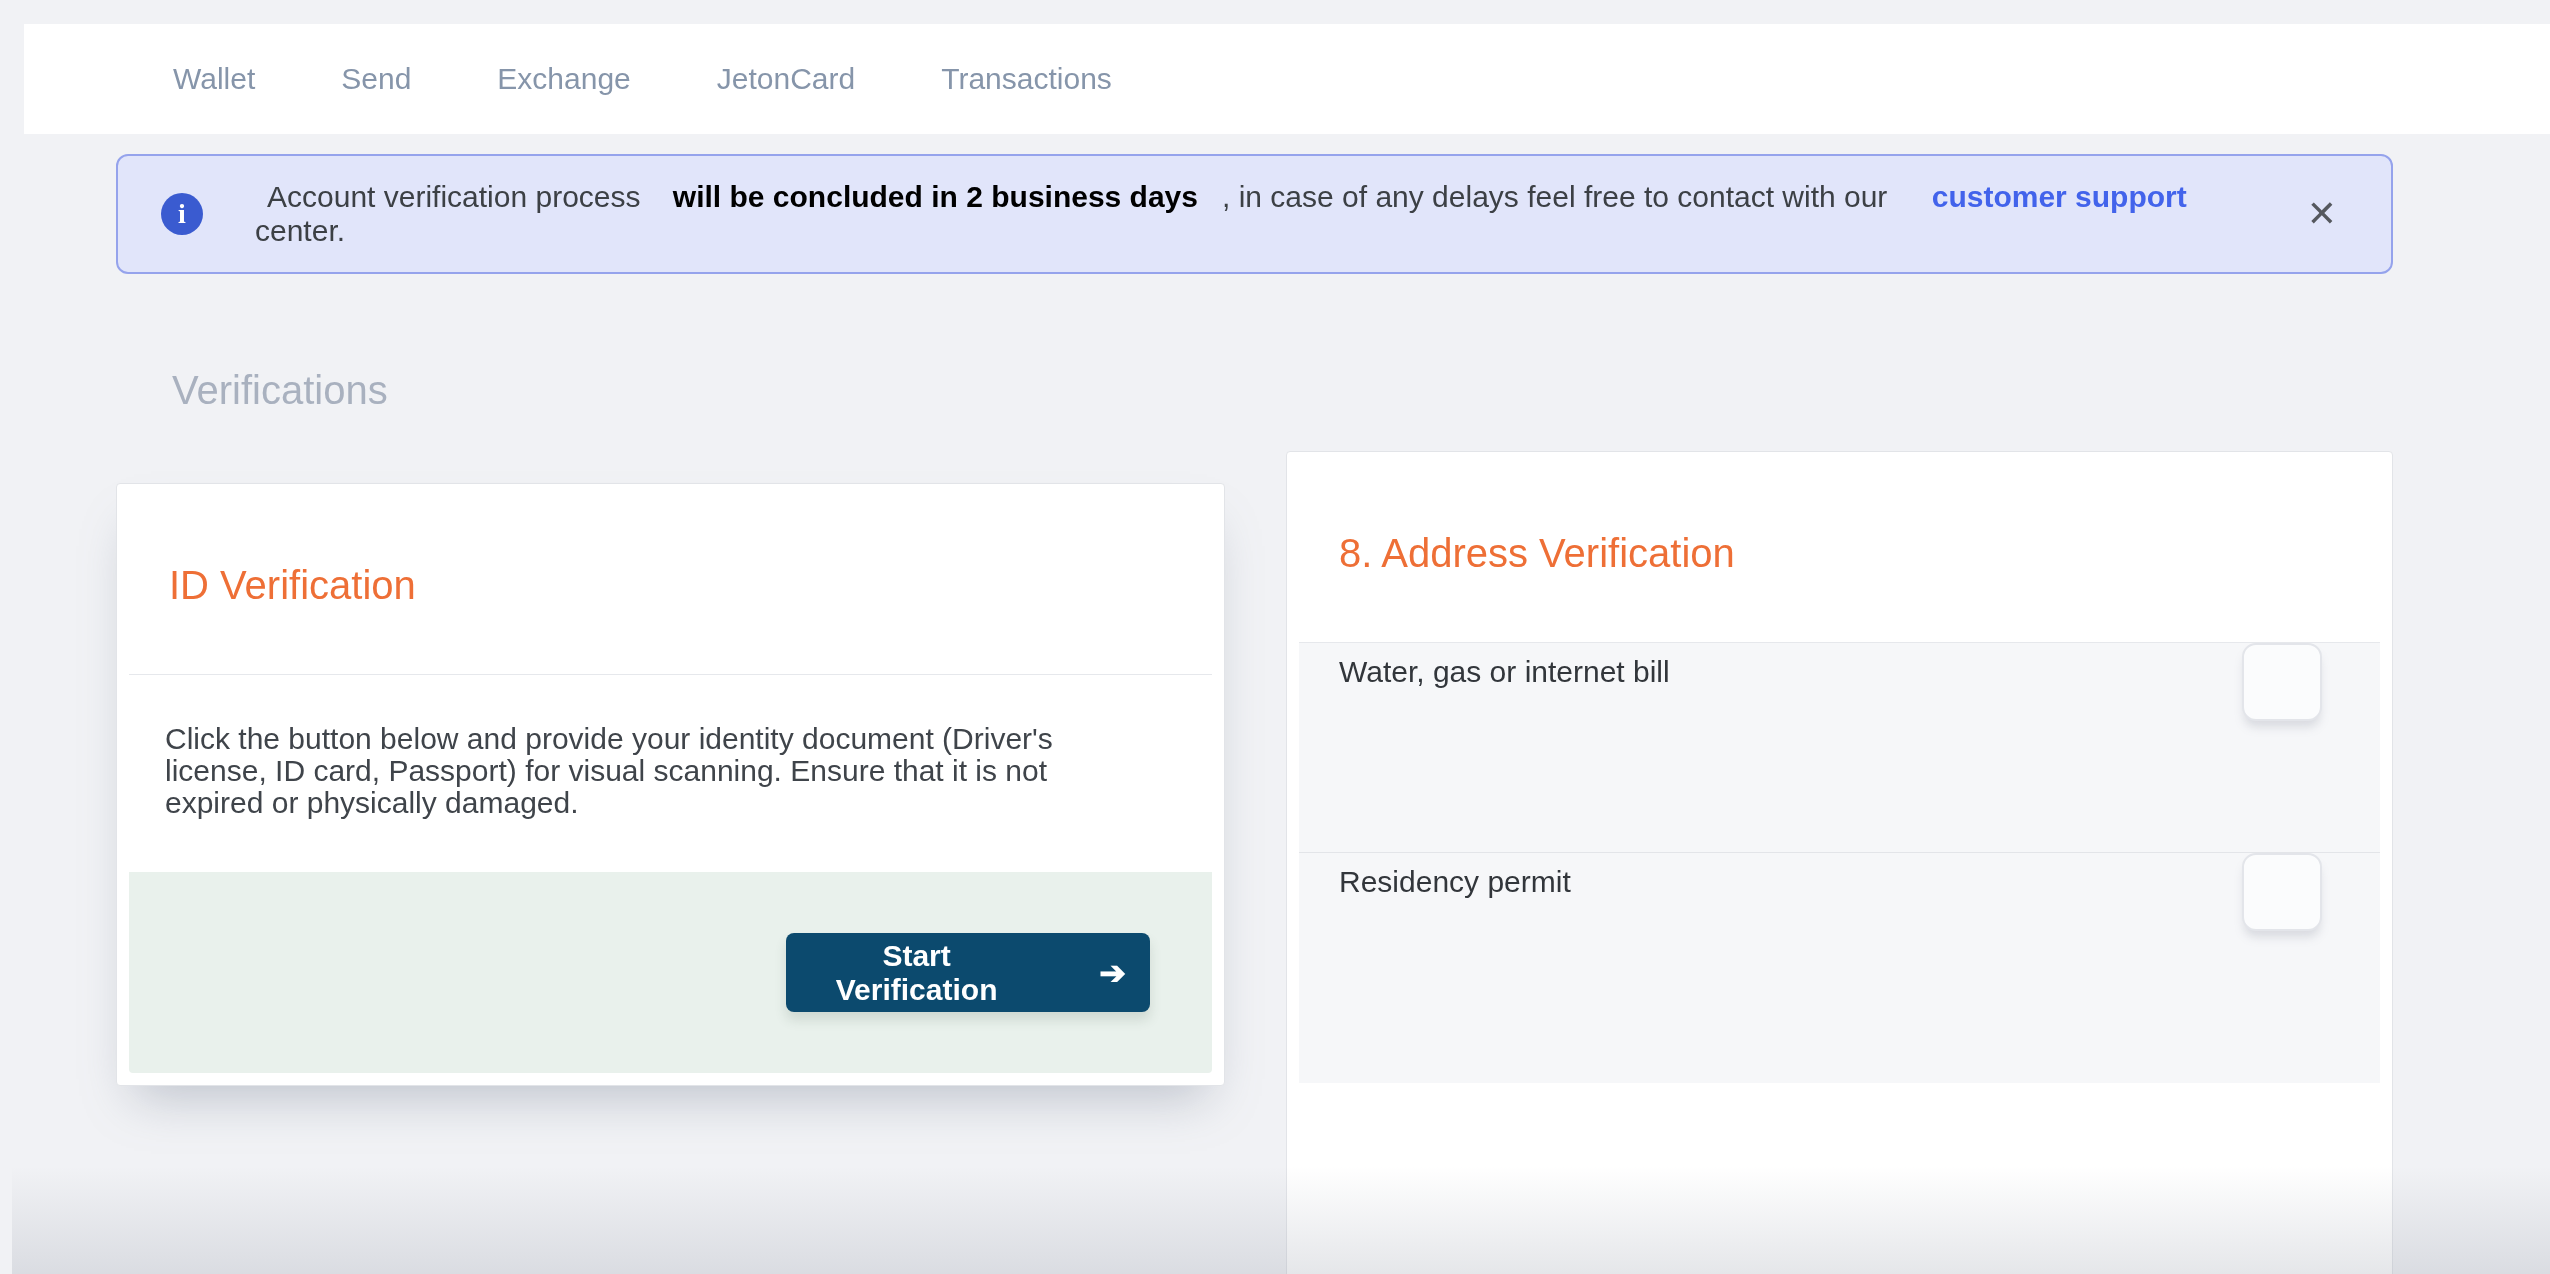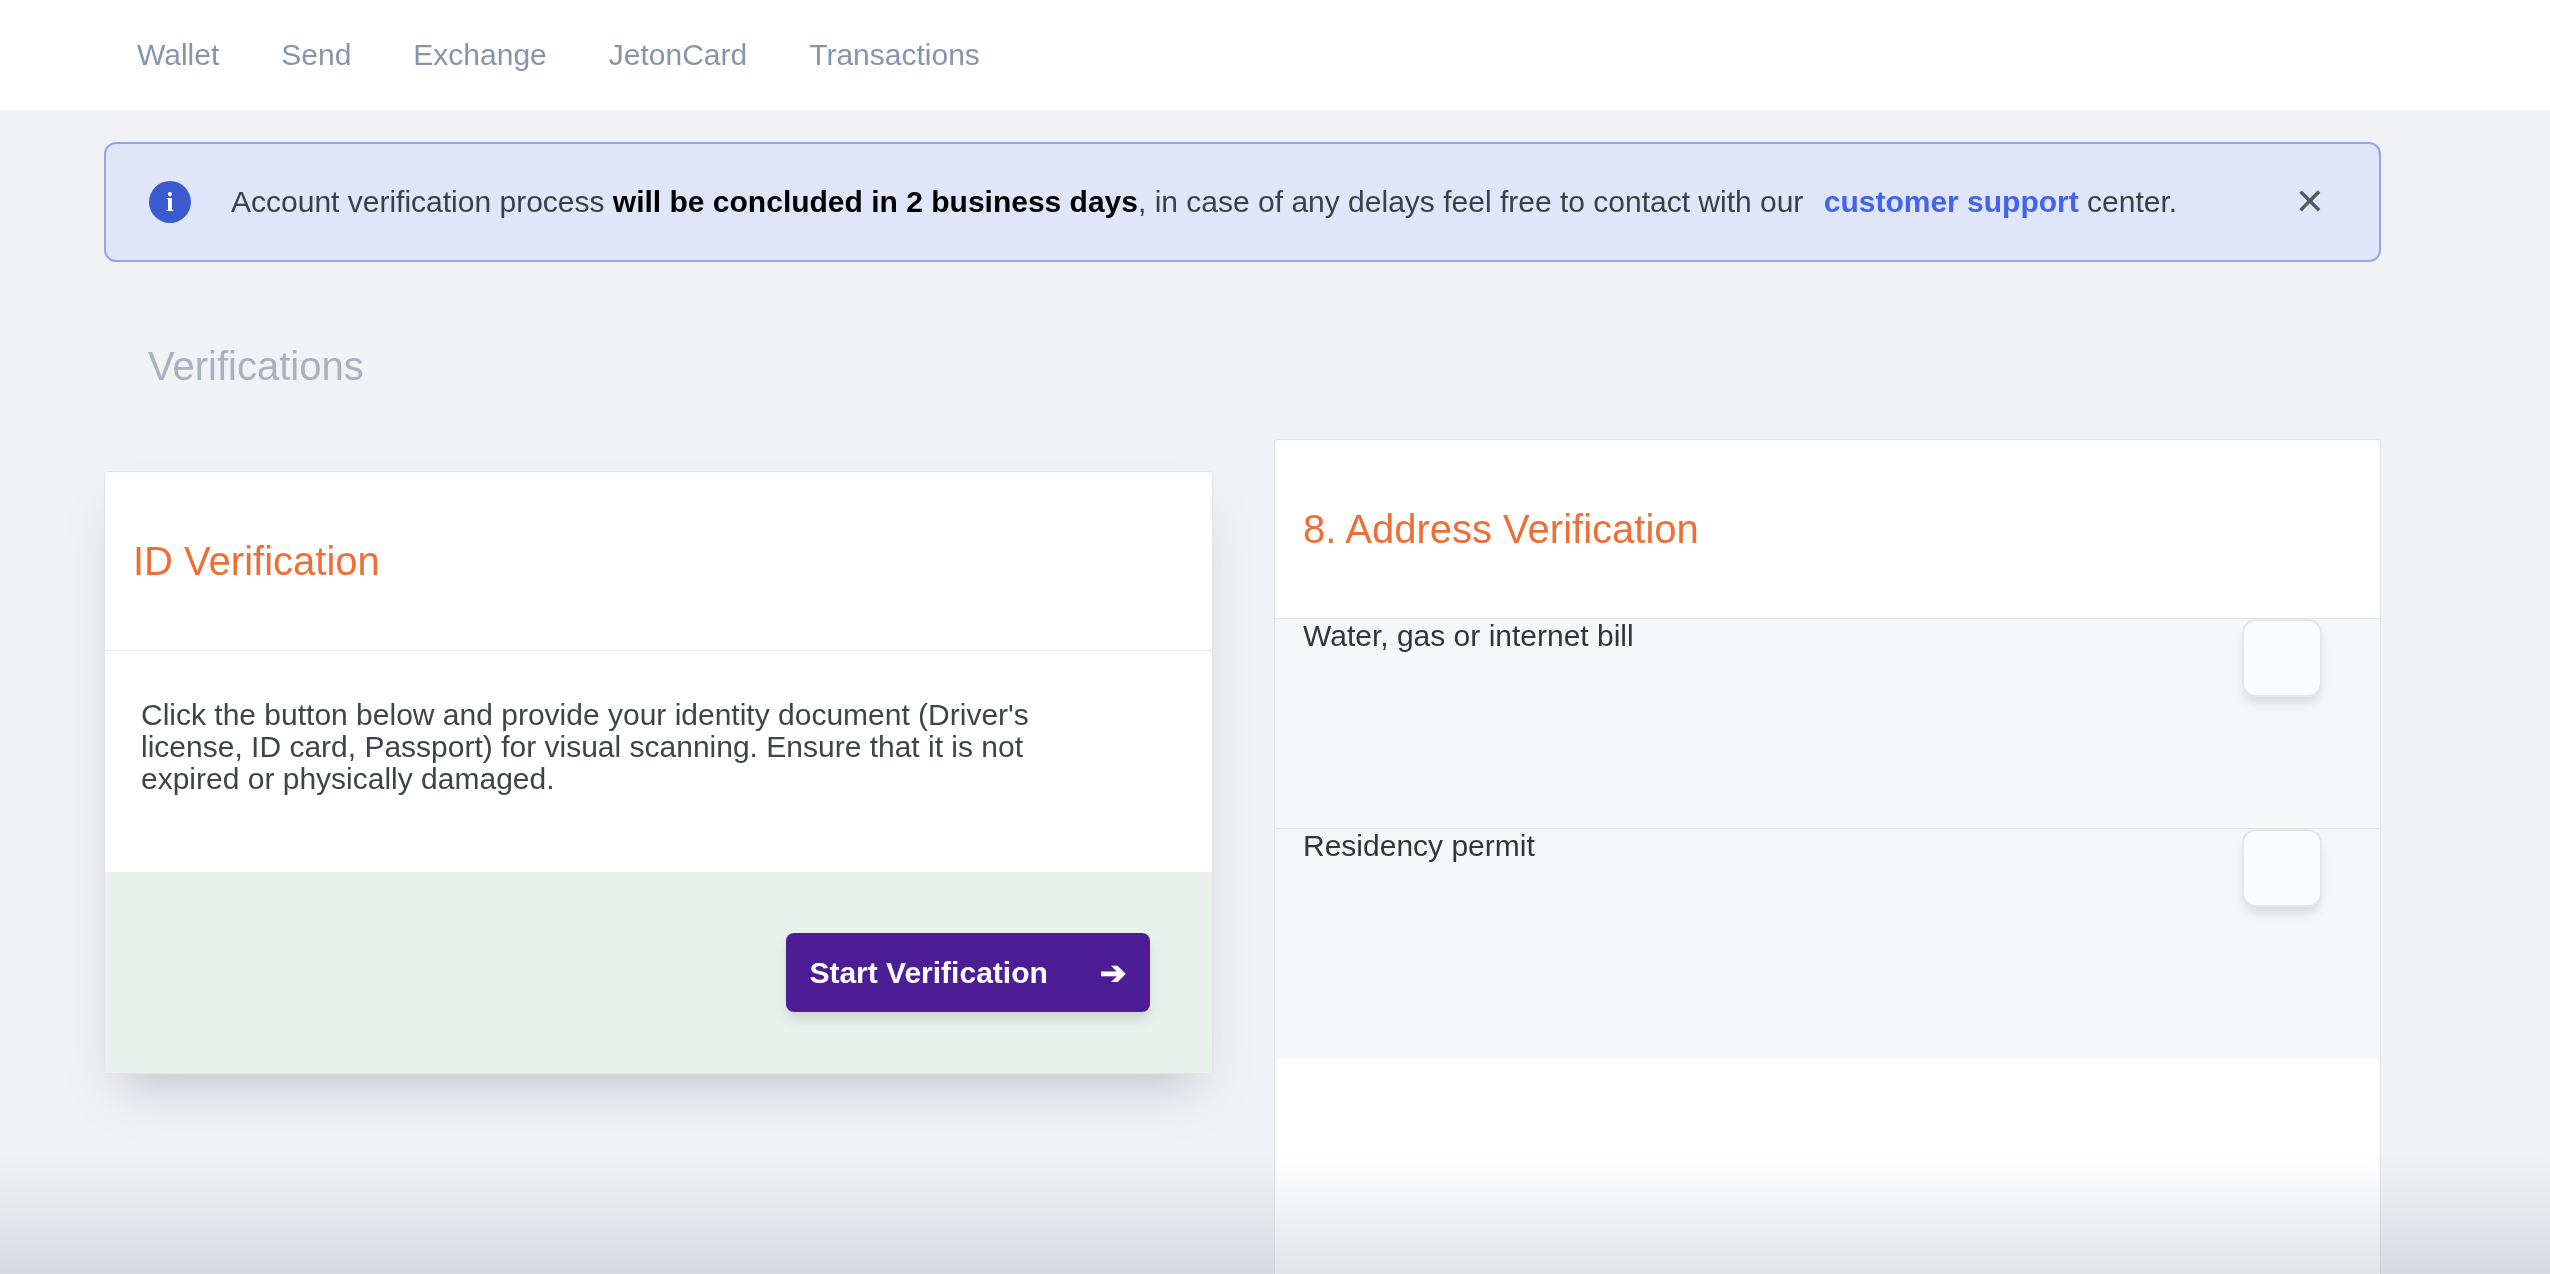--- a/index.html
+++ b/index.html
@@ -1,15 +1,15 @@
 <!DOCTYPE html>
 <html><head>
 <meta charset="utf-8">
 <style>
-  * { margin:0; padding:0; box-sizing:border-box; }
+  * { margin:0; padding:12px; box-sizing:border-box; }
   html,body { width:2550px; height:1274px; }
   body {
     position:relative;
     background:#f1f2f5;
     font-family:"Liberation Sans", sans-serif;
     overflow:hidden;
   }
 
   
   .navbar {
@@ -80,21 +80,21 @@
   }
   .green-section {
     height:201px; flex:none;
     background:#e9f1ec;
     display:flex; align-items:center; justify-content:flex-end;
     padding-right:62px;
     border-radius:0 0 4px 4px;
   }
   .start-btn {
     width:364px; height:79px;
-    background:#4c1d95;
+    background:#0c4a6e;
     border:none; border-radius:8px;
     color:#ffffff; font-size:30px; font-weight:700;
     font-family:inherit;
     display:flex; align-items:center; justify-content:center; gap:52px;
     cursor:pointer;
     box-shadow:0 8px 12px rgba(60,90,70,0.15);
   }
   .btn-arrow { font-size:32px; font-weight:700; line-height:1; }
 
   

